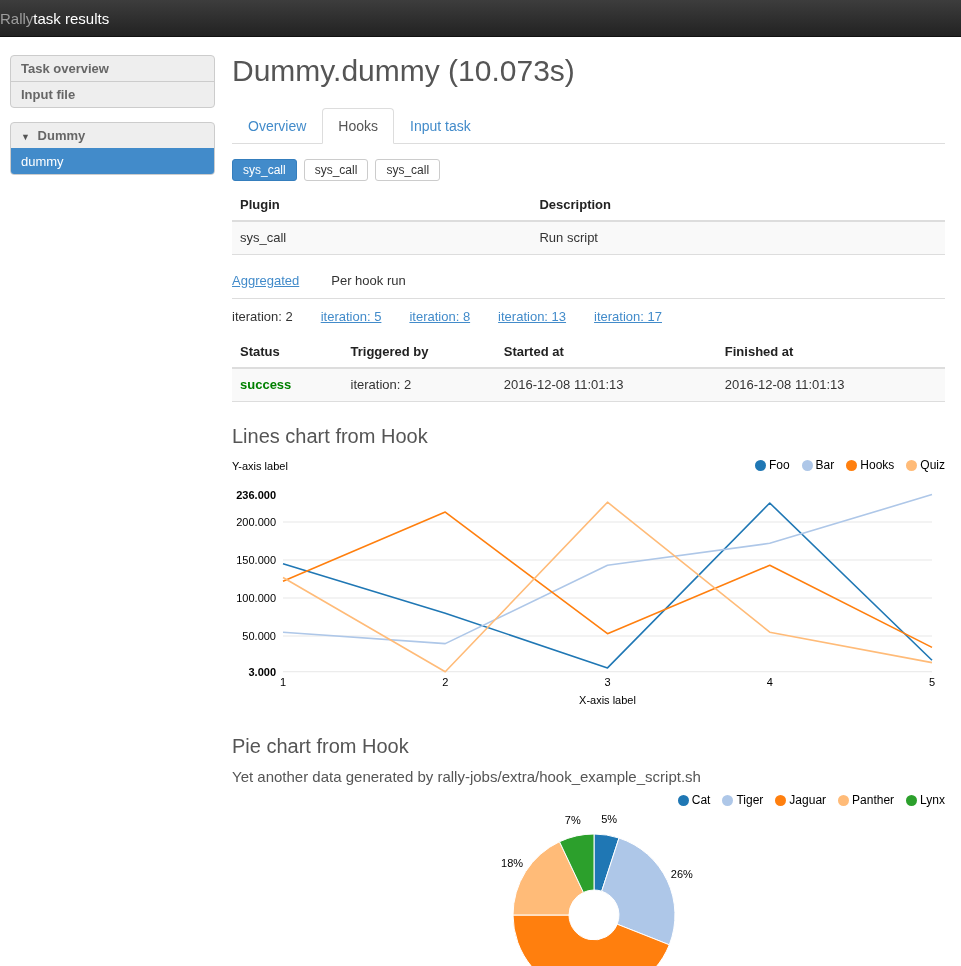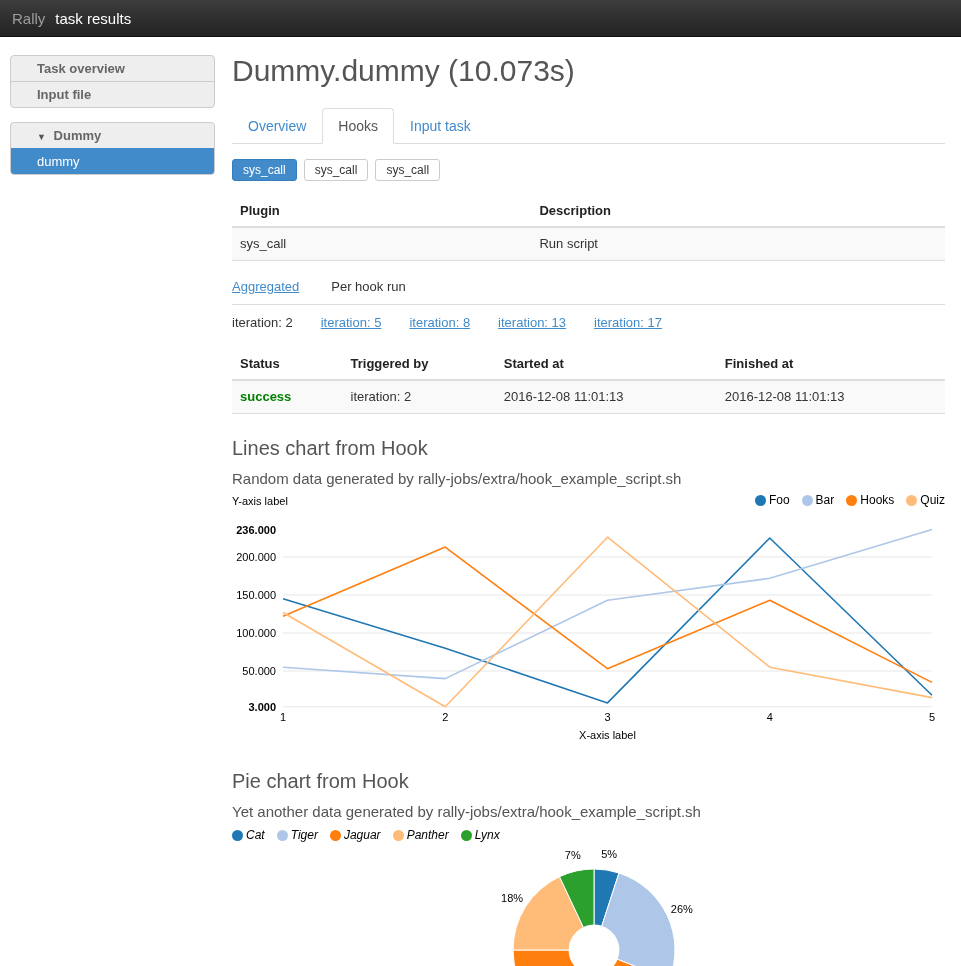--- a/index.html
+++ b/index.html
@@ -1,67 +1,67 @@
 <!DOCTYPE html>
 <html><head>
 <meta charset="utf-8">
 <style>
   * { box-sizing: border-box; }
   html, body { margin:0; padding:0; background:#fff; }
   body { font-family:"Liberation Sans", sans-serif; font-size:13px; color:#333; width:961px; }
 
   
   .navbar { height:37px; background:linear-gradient(#3d3d3d,#222); border-bottom:1px solid #111;
-            display:flex; align-items:center; gap:10px; padding:0 12px; }
+            display:flex; align-items:center; gap:0; padding:0 0; }
   .brand { color:#9d9d9d; font-size:15px; cursor:pointer; }
   .navtitle { color:#fff; font-size:15px; }
 
   .layout { position:relative; }
 
   
   .sidebar { position:absolute; left:10px; top:18px; width:205px; }
   .side-panel { border:1px solid #ccc; border-radius:4px; background:#eee; margin-bottom:14px; overflow:hidden; }
-  .side-item { padding:5px 26px; font-weight:bold; color:#666; border-top:1px solid #ccc; cursor:pointer; }
+  .side-item { padding:5px 10px; font-weight:bold; color:#666; border-top:1px solid #ccc; cursor:pointer; }
   .side-item:first-child { border-top:none; }
   .side-item.active { background:#428bca; color:#fff; font-weight:normal; border-top-color:#428bca; }
   .caret { font-size:9px; margin-right:4px; color:#555; }
 
   
   .main { margin-left:232px; margin-right:16px; padding-top:17px; }
   h1 { font-size:30px; font-weight:normal; color:#555; margin:0 0 20px; }
   .tabs { display:flex; border-bottom:1px solid #ddd; }
   .tab { padding:9px 15px; font-size:14px; color:#428bca; cursor:pointer; margin-bottom:-1px;
          border:1px solid transparent; border-radius:4px 4px 0 0; }
   .tab.active { color:#555; background:#fff; border-color:#ddd #ddd #fff; cursor:default; }
 
   .hook-buttons { margin:15px 0 8px; display:flex; gap:7px; }
   .btn { font-size:12px; padding:3px 10px; border-radius:3px; border:1px solid #ccc; background:#fff;
          color:#333; cursor:pointer; }
   .btn.primary { background:#428bca; border-color:#357ebd; color:#fff; }
 
-  table.tbl { width:100%; border-collapse:collapse; margin-top:14px; }
+  table.tbl { width:100%; border-collapse:collapse; margin-top:8px; }
   .tbl th { text-align:left; font-size:13px; color:#222; padding:8px; border-bottom:2px solid #ddd; }
   .tbl td { font-size:13px; padding:8px 8px 9px; border-bottom:1px solid #ddd; background:#f9f9f9; }
   .status-success { color:#008000; font-weight:bold; }
 
   .view-toggle { margin-top:18px; padding-bottom:10px; border-bottom:1px solid #ddd;
                  display:flex; gap:32px; font-size:13px; align-items:center; }
   a.link { color:#428bca; text-decoration:underline; cursor:pointer; }
   .plain { color:#333; }
   .iterations { padding:10px 0 4px; display:flex; gap:28px; font-size:13px; }
 
   h2 { font-size:20px; font-weight:normal; color:#555; margin:23px 0 10px; }
   .subtitle { font-size:15px; color:#555; margin:0 0 6px; }
 
   .chart-head { display:flex; justify-content:space-between; align-items:flex-end; margin-top:2px; }
   .axis-label-html { font-size:11px; color:#000; }
   .legend { display:flex; gap:12px; font-size:12px; color:#000; align-items:center; }
   .legend-item { display:flex; align-items:center; gap:3px; cursor:pointer; }
   .dot { width:11px; height:11px; border-radius:50%; display:inline-block; }
-  .pie-legend { margin:8px 0 0;font-style:italic; }
+  .pie-legend { justify-content:flex-end; margin:8px 0 0; }
 
   svg { display:block; }
   svg text { font-family:"Liberation Sans", sans-serif; font-size:11px; fill:#000; }
   svg text.bold { font-weight:bold; }
 </style>
 </head>
 <body>
 
 <header class="navbar">
   <span class="brand">Rally</span>
@@ -156,21 +156,20 @@
             <td class="status-success">success</td>
             <td>iteration: 2</td>
             <td>2016-12-08 11:01:13</td>
             <td>2016-12-08 11:01:13</td>
           </tr>
         </tbody>
       </table>
 
     <section>
       <h2>Lines chart from Hook</h2>
-      <p class="subtitle">Random data generated by rally-jobs/extra/hook_example_script.sh</p>
       <div class="chart-head">
         <span class="axis-label-html">Y-axis label</span>
         <div class="legend" id="linesLegend">
             <span class="legend-item">
               <span class="dot" style="background: rgb(31, 119, 180);"></span>
               <span>Foo</span>
             </span>
             <span class="legend-item">
               <span class="dot" style="background: rgb(174, 199, 232);"></span>
               <span>Bar</span>

